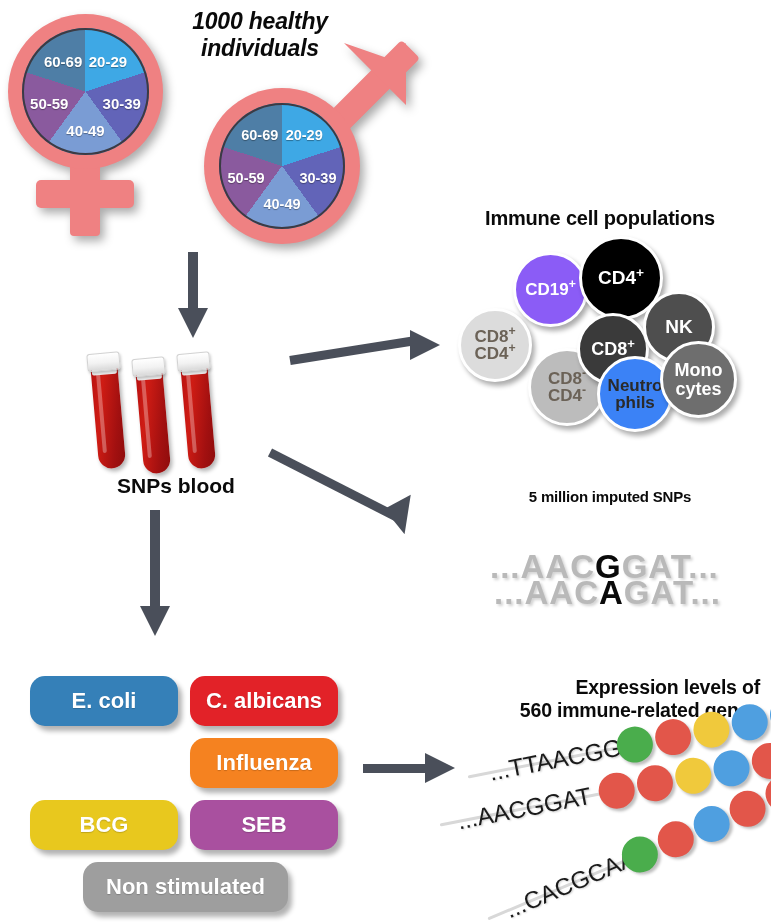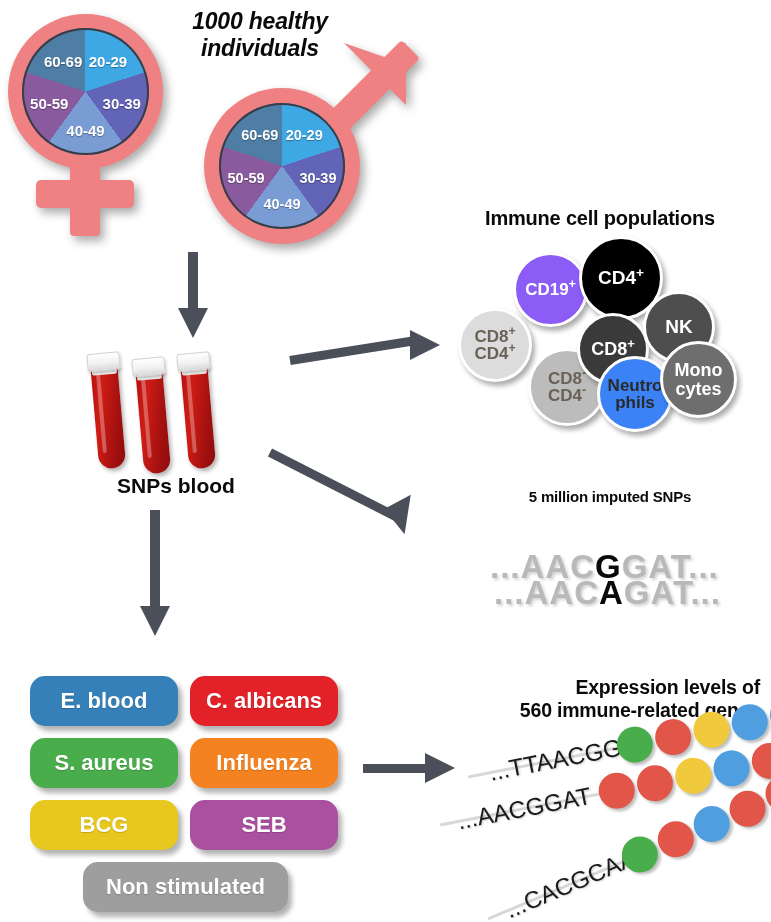--- a/index.html
+++ b/index.html
@@ -227,27 +227,24 @@
   </div>
 </div>
 
 <div class="abs" style="left:138px;top:510px;width:34px;height:140px;">
   <div class="arrow-line" style="left:12px;top:0;width:10px;height:100px;"></div>
   <div class="arrow-head" style="left:2px;top:96px;border-left:15px solid transparent;border-right:15px solid transparent;border-top:30px solid #4a4f5a;"></div>
 </div>
 
 <div class="abs" id="stimuli-grid" style="left:30px;top:676px;width:330px;height:220px;">
     <div class="pill" style="background: rgb(53, 128, 184); left: 0px; top: 0px; width: 148px; height: 50px;">
-      <span>E. blood</span>
+      <span>E. coli</span>
     </div>
     <div class="pill" style="background: rgb(226, 34, 40); left: 160px; top: 0px; width: 148px; height: 50px;">
       <span>C. albicans</span>
-    </div>
-    <div class="pill" style="background: rgb(74, 173, 76); left: 0px; top: 62px; width: 148px; height: 50px;">
-      <span>S. aureus</span>
     </div>
     <div class="pill" style="background: rgb(245, 130, 32); left: 160px; top: 62px; width: 148px; height: 50px;">
       <span>Influenza</span>
     </div>
     <div class="pill" style="background: rgb(232, 200, 30); left: 0px; top: 124px; width: 148px; height: 50px;">
       <span>BCG</span>
     </div>
     <div class="pill" style="background: rgb(169, 80, 159); left: 160px; top: 124px; width: 148px; height: 50px;">
       <span>SEB</span>
     </div>

